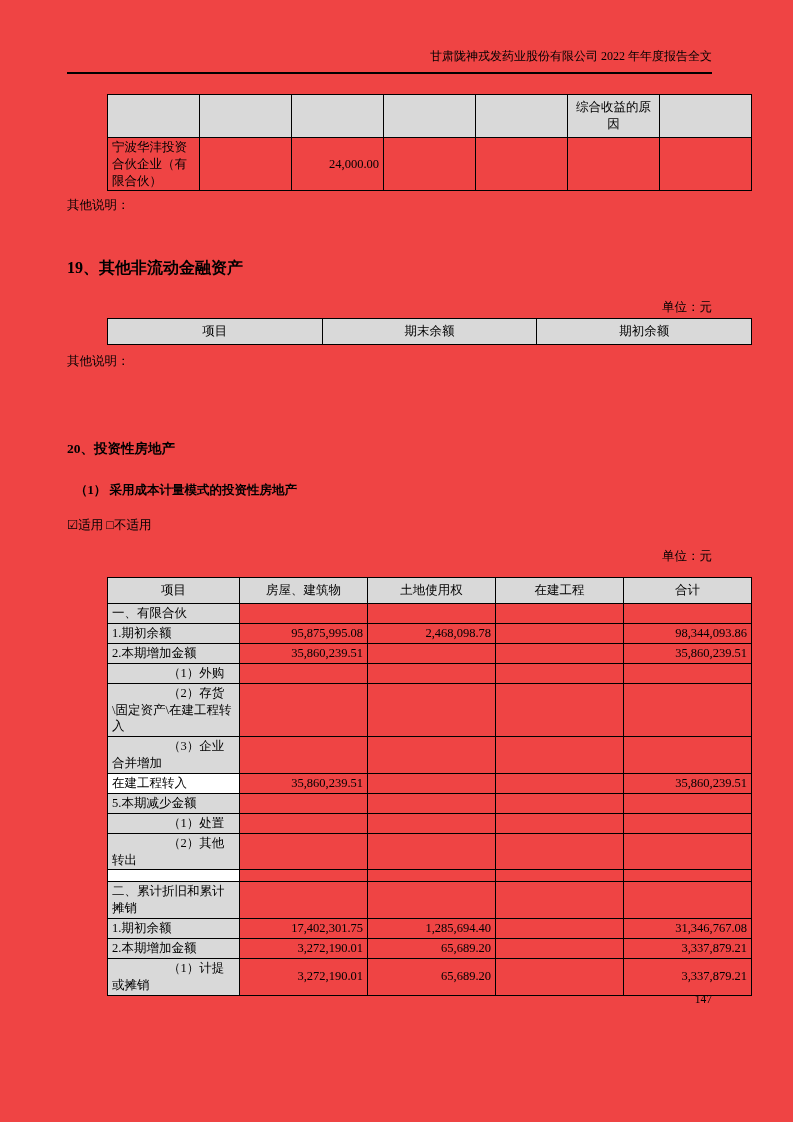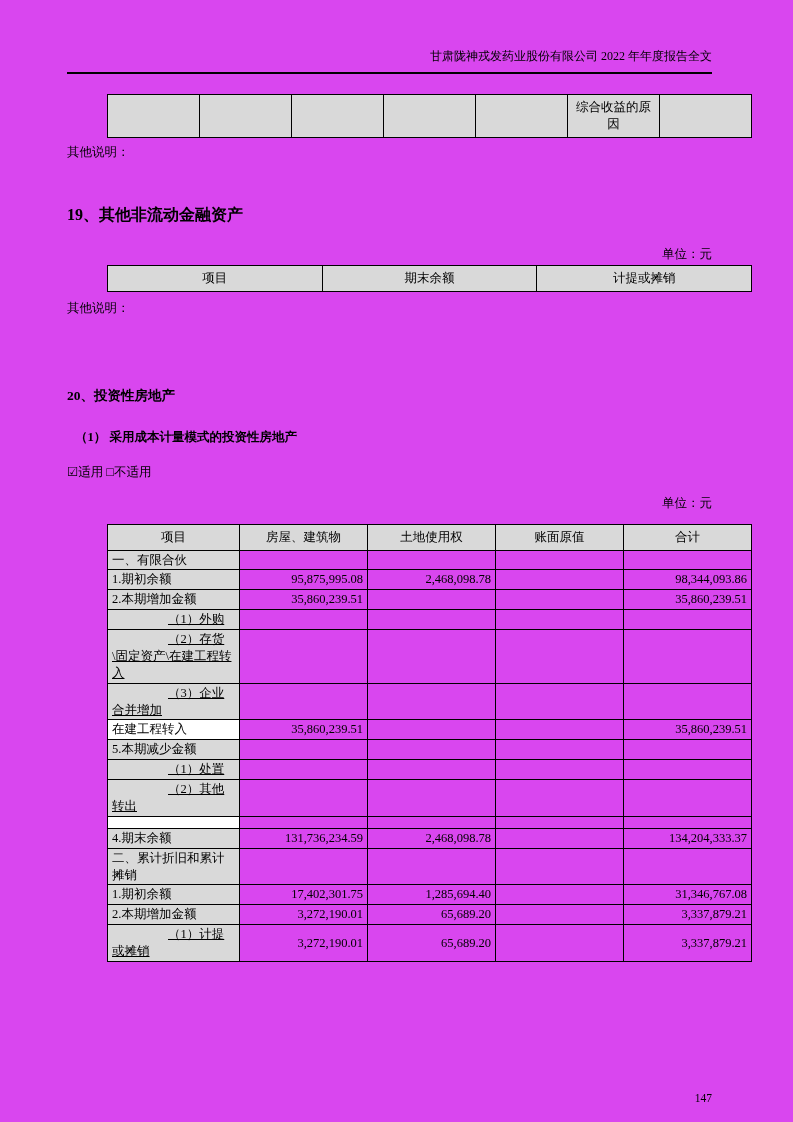--- a/index.html
+++ b/index.html
@@ -1,52 +1,52 @@
 <!DOCTYPE html>
 <html><head>
 <meta charset="utf-8">
 <style>
   * { margin:0; padding:0; box-sizing:border-box; }
   html,body { background:#888; }
   .page {
     position:relative; width:793px; height:1122px; margin:0 auto;
-    background:#d946ef; overflow:hidden; color:#000;
+    background:#ef4444; overflow:hidden; color:#000;
     font-family:"Liberation Serif","DejaVu Serif",serif;
   }
   .doc-header {
     margin:48px 81px 0 67px; text-align:right;
     font-size:12px; padding-bottom:7px; border-bottom:2px solid #000;
   }
   .content { margin-left:67px; width:645px; }
   table { border-collapse:collapse; table-layout:fixed; width:645px;margin-left:40px; }
   td {
     border:1px solid #000; font-size:12.5px; line-height:1.35;
     padding:1px 4px; vertical-align:middle; word-break:break-all;
   }
   .hdr { background:#d9d9d9; text-align:center; padding:4px 4px; }
   .name-cell { text-align:left; }
   .num { text-align:right; }
   .lbl { background:#d9d9d9; text-align:left; }
   .lvl1 { }
-  .lvl2 { text-indent:56px;text-decoration:underline; }
+  .lvl2 { text-indent:56px; }
   .white { background:#ffffff; }
   .empty-row td { height:12px; padding:1px; }
   .top-table { margin-top:20px; }
   .note { margin-top:6px; font-size:12.5px; }
   .sec-heading { margin-top:44px; font-size:16px; font-weight:bold; }
   .sec-heading-2 { margin-top:70px; font-size:13.5px; font-weight:bold; }
   .sub-heading { margin-top:24px; font-size:12.5px; font-weight:bold; padding-left:8px; }
   .applicability { margin-top:18px; font-size:12.5px; }
   .unit { margin-top:20px; text-align:right; font-size:12.5px; }
   .unit-2 { margin-top:14px; text-align:right; font-size:12.5px; }
   .s19-table { margin-top:2px; }
   .s20-table { margin-top:12px; }
   .note-2 { margin-top:8px; font-size:12.5px; }
   .page-footer {
-    position:absolute; top:1092px; left:67px; width:645px;
+    position:absolute; top:993px; left:67px; width:645px;
     text-align:right; font-size:11.5px;
   }
 </style>
 </head>
 <body>
 
 <div class="page">
 
   <div class="doc-header">
     <span>甘肃陇神戎发药业股份有限公司 2022 年年度报告全文</span>
@@ -58,35 +58,44 @@
       <tbody>
           <tr>
             <td class="hdr"></td>
             <td class="hdr"></td>
             <td class="hdr"></td>
             <td class="hdr"></td>
             <td class="hdr"></td>
             <td class="hdr">综合收益的原因</td>
             <td class="hdr"></td>
           </tr>
+          <tr>
+            <td class="name-cell">宁波华沣投资合伙企业（有限合伙）</td>
+            <td class="num"></td>
+            <td class="num">24,000.00</td>
+            <td class="num"></td>
+            <td class="num"></td>
+            <td class="num"></td>
+            <td class="num"></td>
+          </tr>
         </tbody>
     </table>
 
     <div class="note">其他说明：</div>
 
     <div class="sec-heading">19、其他非流动金融资产</div>
 
     <div class="unit">单位：元</div>
 
     <table class="s19-table">
       <tbody>
           <tr>
             <td class="hdr">项目</td>
             <td class="hdr">期末余额</td>
-            <td class="hdr">计提或摊销</td>
+            <td class="hdr">期初余额</td>
           </tr>
         </tbody>
     </table>
 
     <div class="note note-2">其他说明：</div>
 
     <div class="sec-heading-2">20、投资性房地产</div>
 
     <div class="sub-heading">（1） 采用成本计量模式的投资性房地产</div>
 
@@ -100,21 +109,21 @@
           <col>
           <col>
           <col>
           <col>
       </colgroup>
       <tbody>
           <tr>
             <td class="hdr">项目</td>
             <td class="hdr">房屋、建筑物</td>
             <td class="hdr">土地使用权</td>
-            <td class="hdr">账面原值</td>
+            <td class="hdr">在建工程</td>
             <td class="hdr">合计</td>
           </tr>
           <tr>
             <td class="lbl lvl0">一、有限合伙</td>
             <td class="num"></td>
             <td class="num"></td>
             <td class="num"></td>
             <td class="num"></td>
           </tr>
           <tr>
@@ -181,27 +190,20 @@
             <td class="num"></td>
           </tr>
           <tr class="empty-row">
             <td class="lbl lvl0 white"></td>
             <td class="num"></td>
             <td class="num"></td>
             <td class="num"></td>
             <td class="num"></td>
           </tr>
           <tr>
-            <td class="lbl lvl1">4.期末余额</td>
-            <td class="num">131,736,234.59</td>
-            <td class="num">2,468,098.78</td>
-            <td class="num"></td>
-            <td class="num">134,204,333.37</td>
-          </tr>
-          <tr>
             <td class="lbl lvl0">二、累计折旧和累计摊销</td>
             <td class="num"></td>
             <td class="num"></td>
             <td class="num"></td>
             <td class="num"></td>
           </tr>
           <tr>
             <td class="lbl lvl1">1.期初余额</td>
             <td class="num">17,402,301.75</td>
             <td class="num">1,285,694.40</td>

